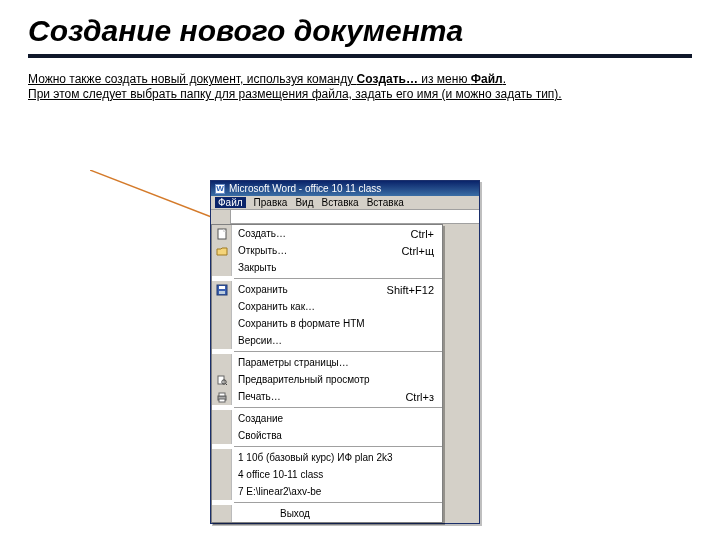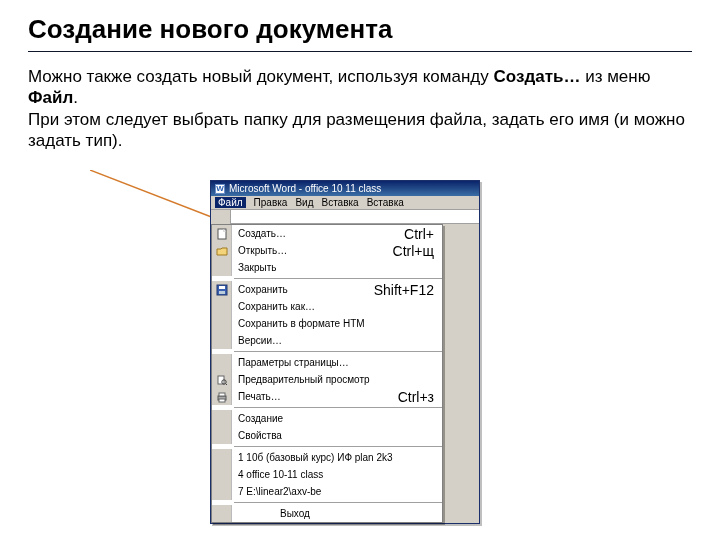--- a/index.html
+++ b/index.html
@@ -9,29 +9,31 @@
     height: 540px;
     font-family: Arial, Helvetica, sans-serif;
     background: #fff;
     color: #000;
     position: relative;
   }
   .slide {
     padding: 8px 28px 0 28px;
   }
   .title {
-    font-size: 26px;
+    font-size: 30px;
     font-weight: bold;
     padding: 6px 0 6px 0;
-    border-bottom: 1px solid #0f172a;
+    border-bottom: 4px solid #0f172a;
+    font-style: italic;
   }
   .body-text {
-    font-size: 17px;
+    font-size: 12px;
     line-height: 1.25;
     padding: 14px 0 0 0;
+    text-decoration: underline;
   }
   .body-text .bold { font-weight: bold; }
   .shot-wrap {
     position: absolute;
     left: 210px;
     top: 180px;
     width: 270px;
   }
   
   .pointer {
@@ -108,21 +110,21 @@
     font-size: 10px;
   }
   .dropdown .label {
     flex: 1;
     padding-left: 6px;
     white-space: nowrap;
   }
   .dropdown .accel {
     color: #000;
     padding-right: 4px;
-    font-size: 14px;
+    font-size: 11px;
   }
   .dropdown .sep {
     height: 0;
     border-top: 1px solid #a0a0a0;
     margin: 2px 0 2px 22px;
   }
   .dropdown .exit-row .label {
     color: #000;
     padding-left: 48px;
   }

